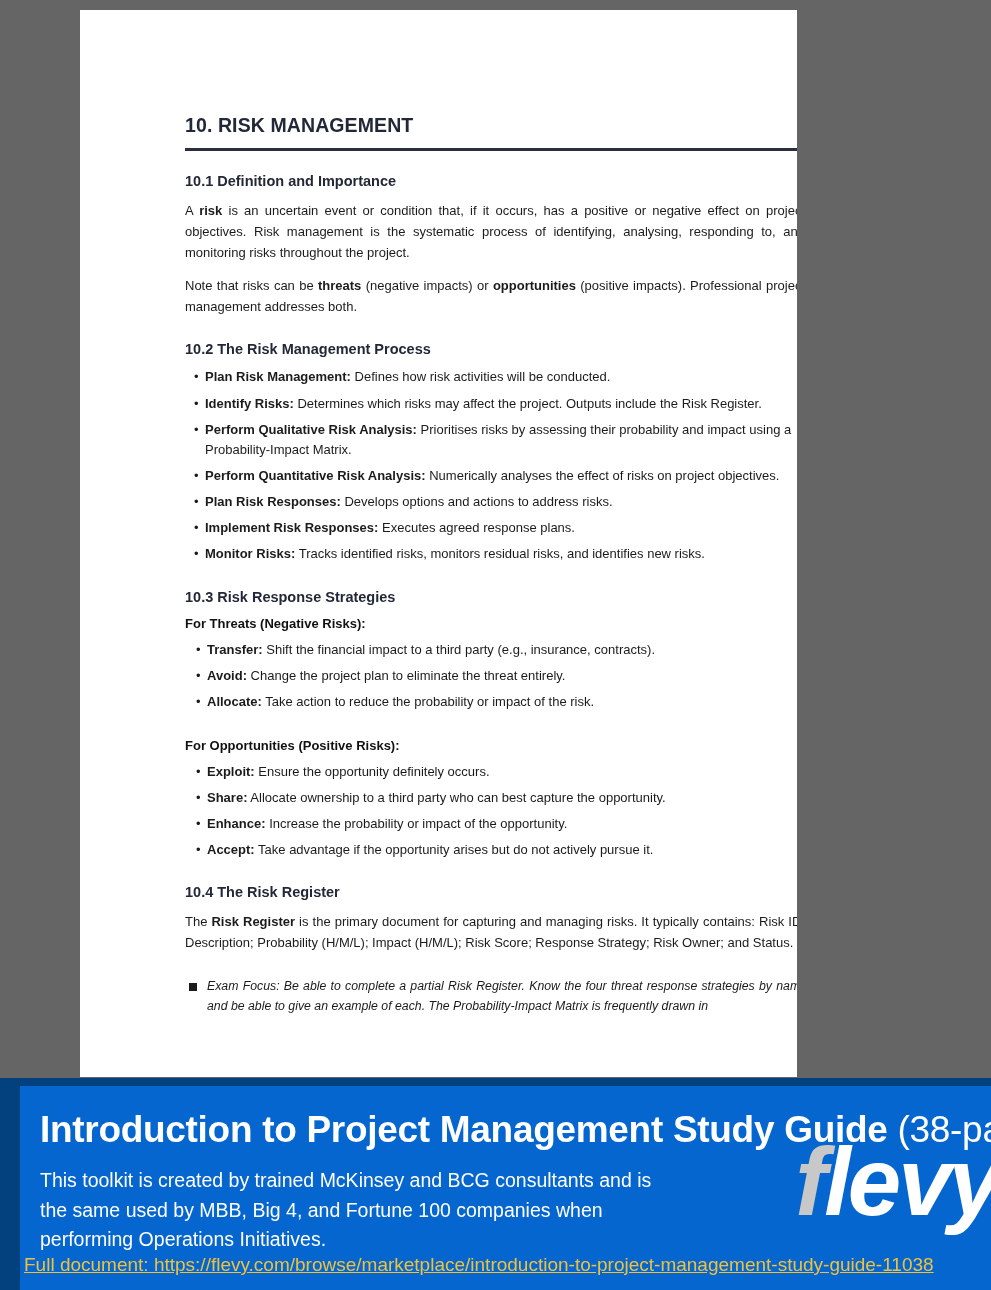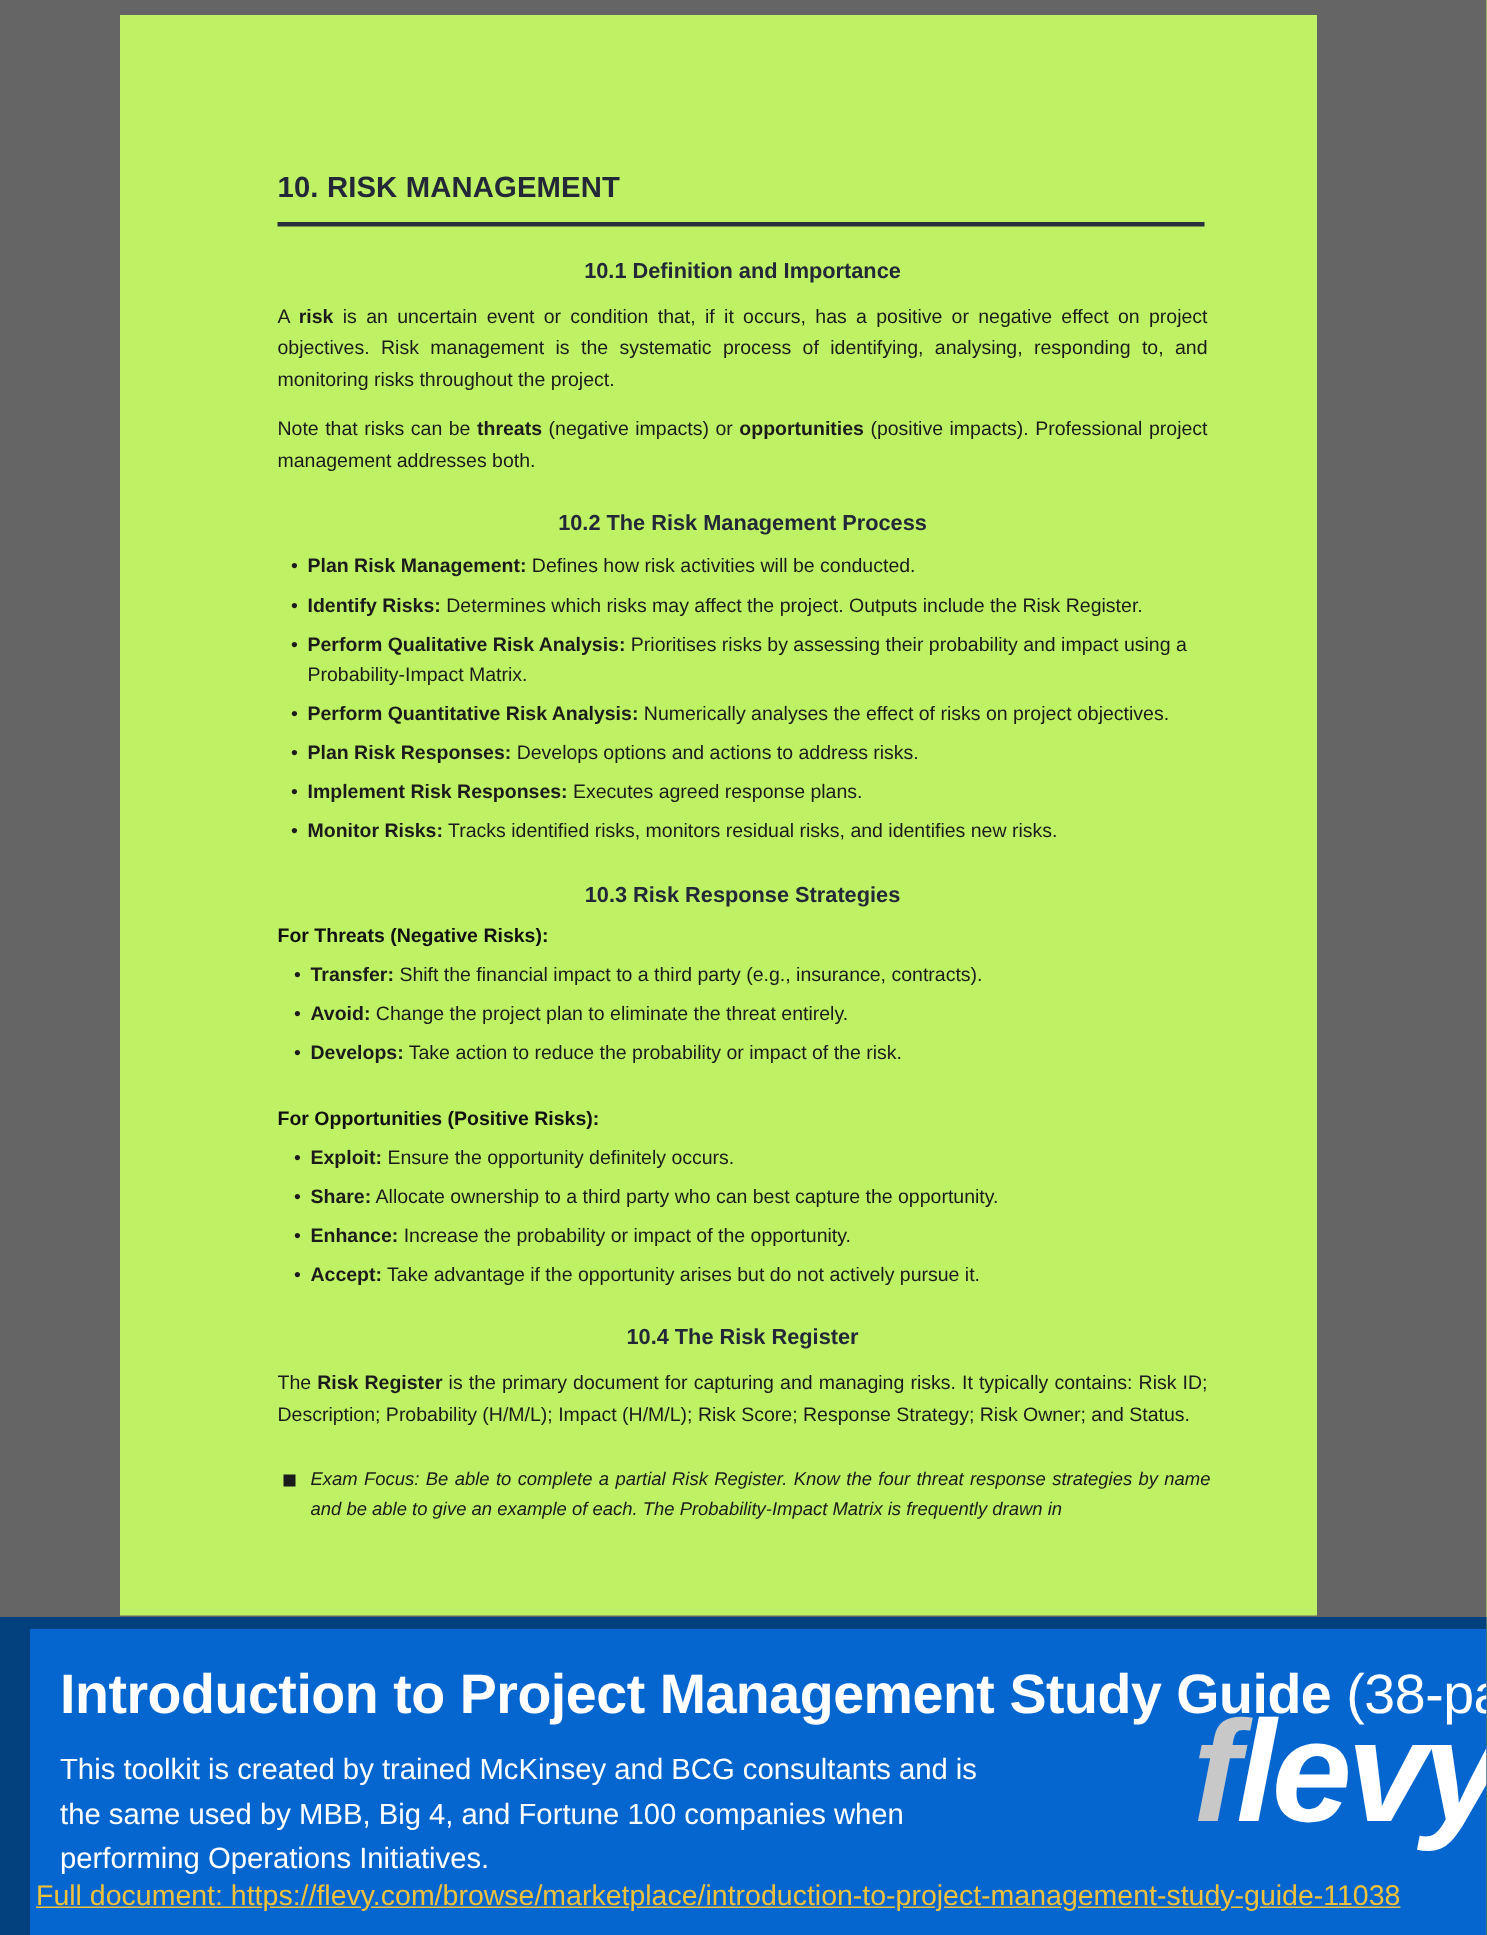--- a/index.html
+++ b/index.html
@@ -13,23 +13,23 @@
     font-family: "Liberation Sans", sans-serif;
     overflow: hidden;
     position: relative;
   }
 
   
   #page-sheet {
     position: absolute;
     left: 80px;
     top: 10px;
-    width: 798px;
+    width: 717px;
     height: 1067px;
-    background: #bef264;
+    background: #ffffff;
     overflow: hidden;
   }
   #page-content {
     position: absolute;
     left: 105px;
     top: 105px;
     width: 620px;
   }
 
   
@@ -47,21 +47,20 @@
     margin-top: 12px;
     margin-bottom: 22px;
     width: 618px;
   }
   .sec-head {
     font-size: 14.5px;
     font-weight: bold;
     color: #232838;
     margin: 0 0 9px 0;
     line-height: 1.2;
-    text-align: center;
   }
   .sec-head.spaced { margin-top: 24px; }
 
   p.body {
     font-size: 13px;
     color: #1b1b1b;
     line-height: 1.62;
     margin: 0 0 12px 0;
     text-align: justify;
   }
@@ -210,21 +209,21 @@
       <li><b>Plan Risk Responses:</b><span> Develops options and actions to address risks.</span></li>
       <li><b>Implement Risk Responses:</b><span> Executes agreed response plans.</span></li>
       <li><b>Monitor Risks:</b><span> Tracks identified risks, monitors residual risks, and identifies new risks.</span></li>
     </ul>
 
     <h2 class="sec-head spaced">10.3 Risk Response Strategies</h2>
     <div class="sub-label">For Threats (Negative Risks):</div>
     <ul class="bullets tight">
       <li><b>Transfer:</b><span> Shift the financial impact to a third party (e.g., insurance, contracts).</span></li>
       <li><b>Avoid:</b><span> Change the project plan to eliminate the threat entirely.</span></li>
-      <li><b>Develops:</b><span> Take action to reduce the probability or impact of the risk.</span></li>
+      <li><b>Allocate:</b><span> Take action to reduce the probability or impact of the risk.</span></li>
     </ul>
     <div class="sub-label gap">For Opportunities (Positive Risks):</div>
     <ul class="bullets tight">
       <li><b>Exploit:</b><span> Ensure the opportunity definitely occurs.</span></li>
       <li><b>Share:</b><span> Allocate ownership to a third party who can best capture the opportunity.</span></li>
       <li><b>Enhance:</b><span> Increase the probability or impact of the opportunity.</span></li>
       <li><b>Accept:</b><span> Take advantage if the opportunity arises but do not actively pursue it.</span></li>
     </ul>
 
     <h2 class="sec-head spaced">10.4 The Risk Register</h2>

